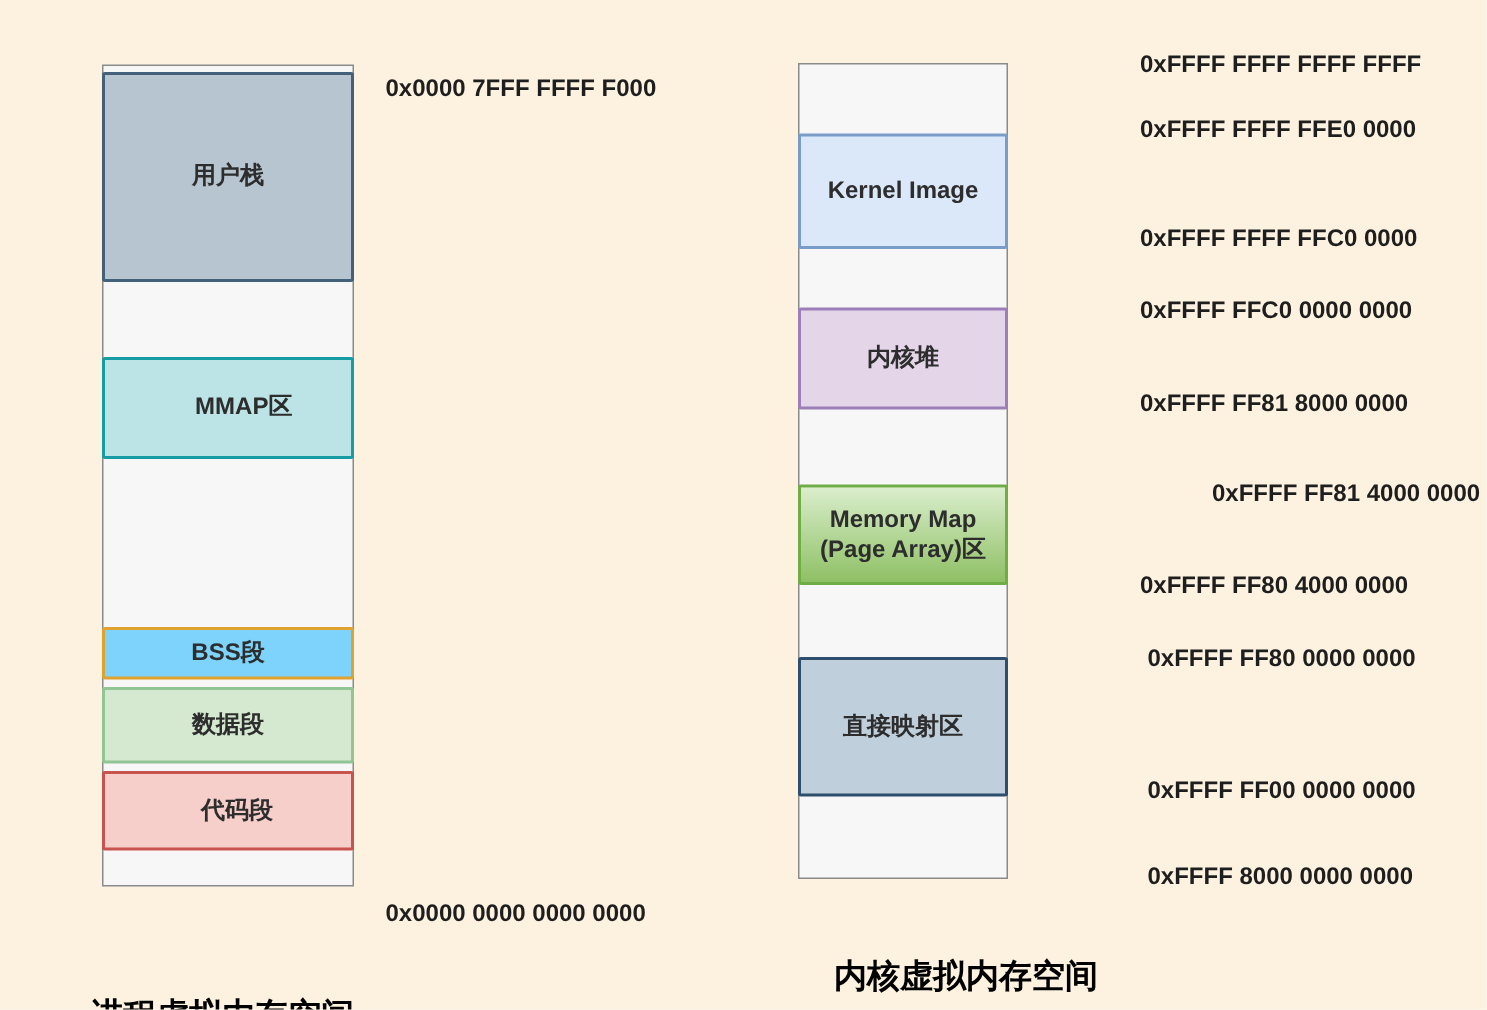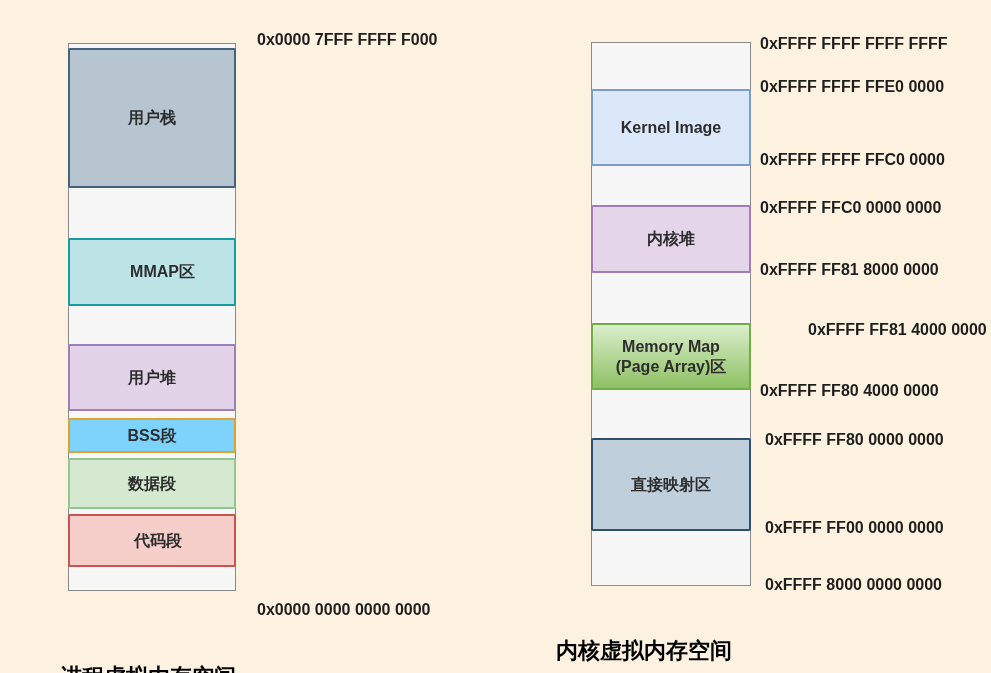--- a/index.html
+++ b/index.html
@@ -52,40 +52,37 @@
 
 <div class="canvas" style="background: rgb(252, 242, 223);">
   <section>
     <div class="column" id="column-process" style="left: 68px; top: 43px; width: 168px; height: 548px;">
         <div class="segment" style="top: 4px; height: 140px; border: 2px solid rgb(68, 97, 124); background: rgb(183, 197, 209);">
           <span>用户栈</span>
         </div>
         <div class="segment" style="top: 194px; height: 68px; border: 2px solid rgb(22, 156, 164); background: rgb(188, 228, 230); padding-left: 21px;">
           <span>MMAP区</span>
         </div>
-        <div class="segment" style="top: 300px; height: 67px; border: 2px solid rgb(156, 126, 184); background: rgb(226, 211, 232);">
-          <span>用户堆</span>
-        </div>
         <div class="segment" style="top: 374px; height: 35px; border: 2px solid rgb(223, 162, 47); background: #7dd3fc;">
           <span>BSS段</span>
         </div>
         <div class="segment" style="top: 414px; height: 51px; border: 2px solid rgb(147, 196, 147); background: rgb(213, 232, 208);">
           <span>数据段</span>
         </div>
         <div class="segment" style="top: 470px; height: 53px; border: 2px solid rgb(201, 83, 79); background: rgb(246, 207, 203); padding-left: 12px;">
           <span>代码段</span>
         </div>
       </div>
     <div class="diagram-title" id="title-process">进程虚拟内存空间</div>
-  <div class="addr" style="left: 257px; top: 31px;">0x0000 7FFF FFFF F000</div>
+  <div class="addr" style="left: 257px; top: 51px;">0x0000 7FFF FFFF F000</div>
       <div class="addr" style="left: 257px; top: 601px;">0x0000 0000 0000 0000</div>
     </section>
 
   <section>
-    <div class="column" id="column-kernel" style="left: 591px; top: 42px; width: 160px; height: 544px;">
+    <div class="column" id="column-kernel" style="left: 532px; top: 42px; width: 140px; height: 544px;">
         <div class="segment" style="top: 46px; height: 77px; border: 2px solid rgb(122, 156, 201); background: rgb(219, 232, 249);">
           <span>Kernel Image</span>
         </div>
         <div class="segment" style="top: 162px; height: 68px; border: 2px solid rgb(156, 126, 184); background: rgb(228, 213, 233);">
           <span>内核堆</span>
         </div>
         <div class="segment" style="top: 280px; height: 67px; border: 2px solid rgb(112, 173, 71); background: linear-gradient(rgb(218, 238, 204), rgb(142, 192, 100));">
           <span>Memory Map</span>
           <span>(Page Array)区</span>
         </div>

